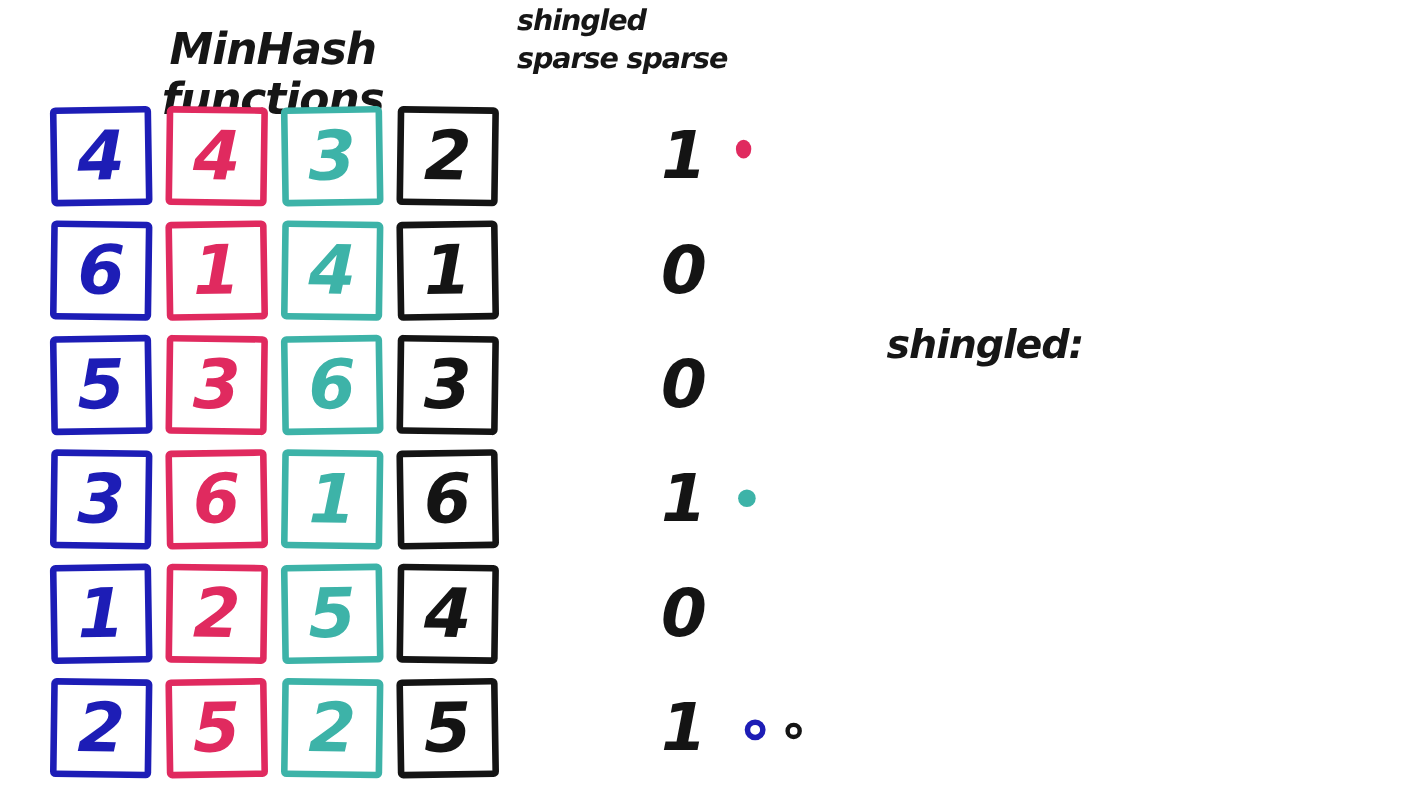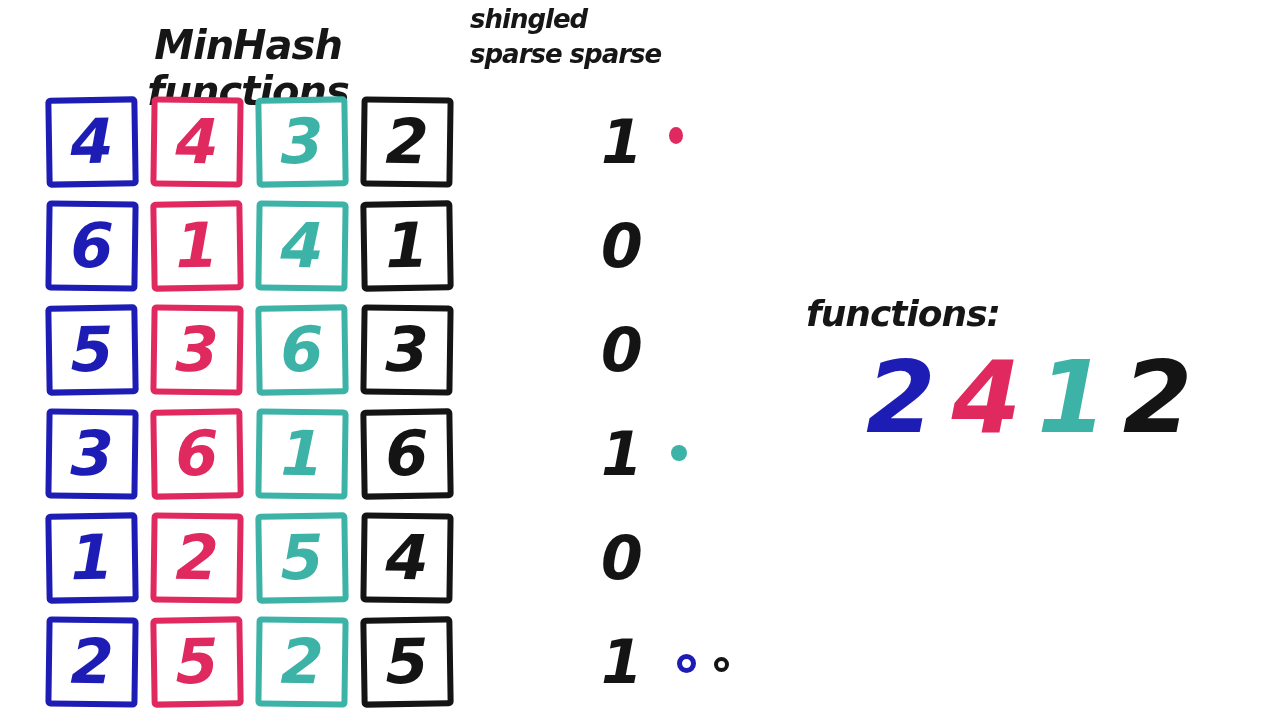--- a/index.html
+++ b/index.html
@@ -163,15 +163,14 @@
       <div class="vec-row">
         <span class="vec-num">0</span>
       </div>
       <div class="vec-row">
         <span class="vec-num">1</span>
         <span class="dot dot-blue" style="border-color: rgb(29, 29, 182); background: rgb(255, 255, 255);"></span>
         <span class="dot dot-black" style="border-color: rgb(20, 20, 20); background: rgb(255, 255, 255);"></span>
       </div>
     </div>
 
-  <div class="sig-label">functions:</div>
-  <div class="sig-digits"><span class="sig-digit" style="color: rgb(29, 29, 182);">2</span><span class="sig-digit" style="color: rgb(224, 42, 95);">4</span><span class="sig-digit" style="color: rgb(61, 179, 168);">1</span><span class="sig-digit" style="color: rgb(20, 20, 20);">2</span></div>
+  <div class="sig-label">shingled:</div>
 </div>
 
 </body></html>

